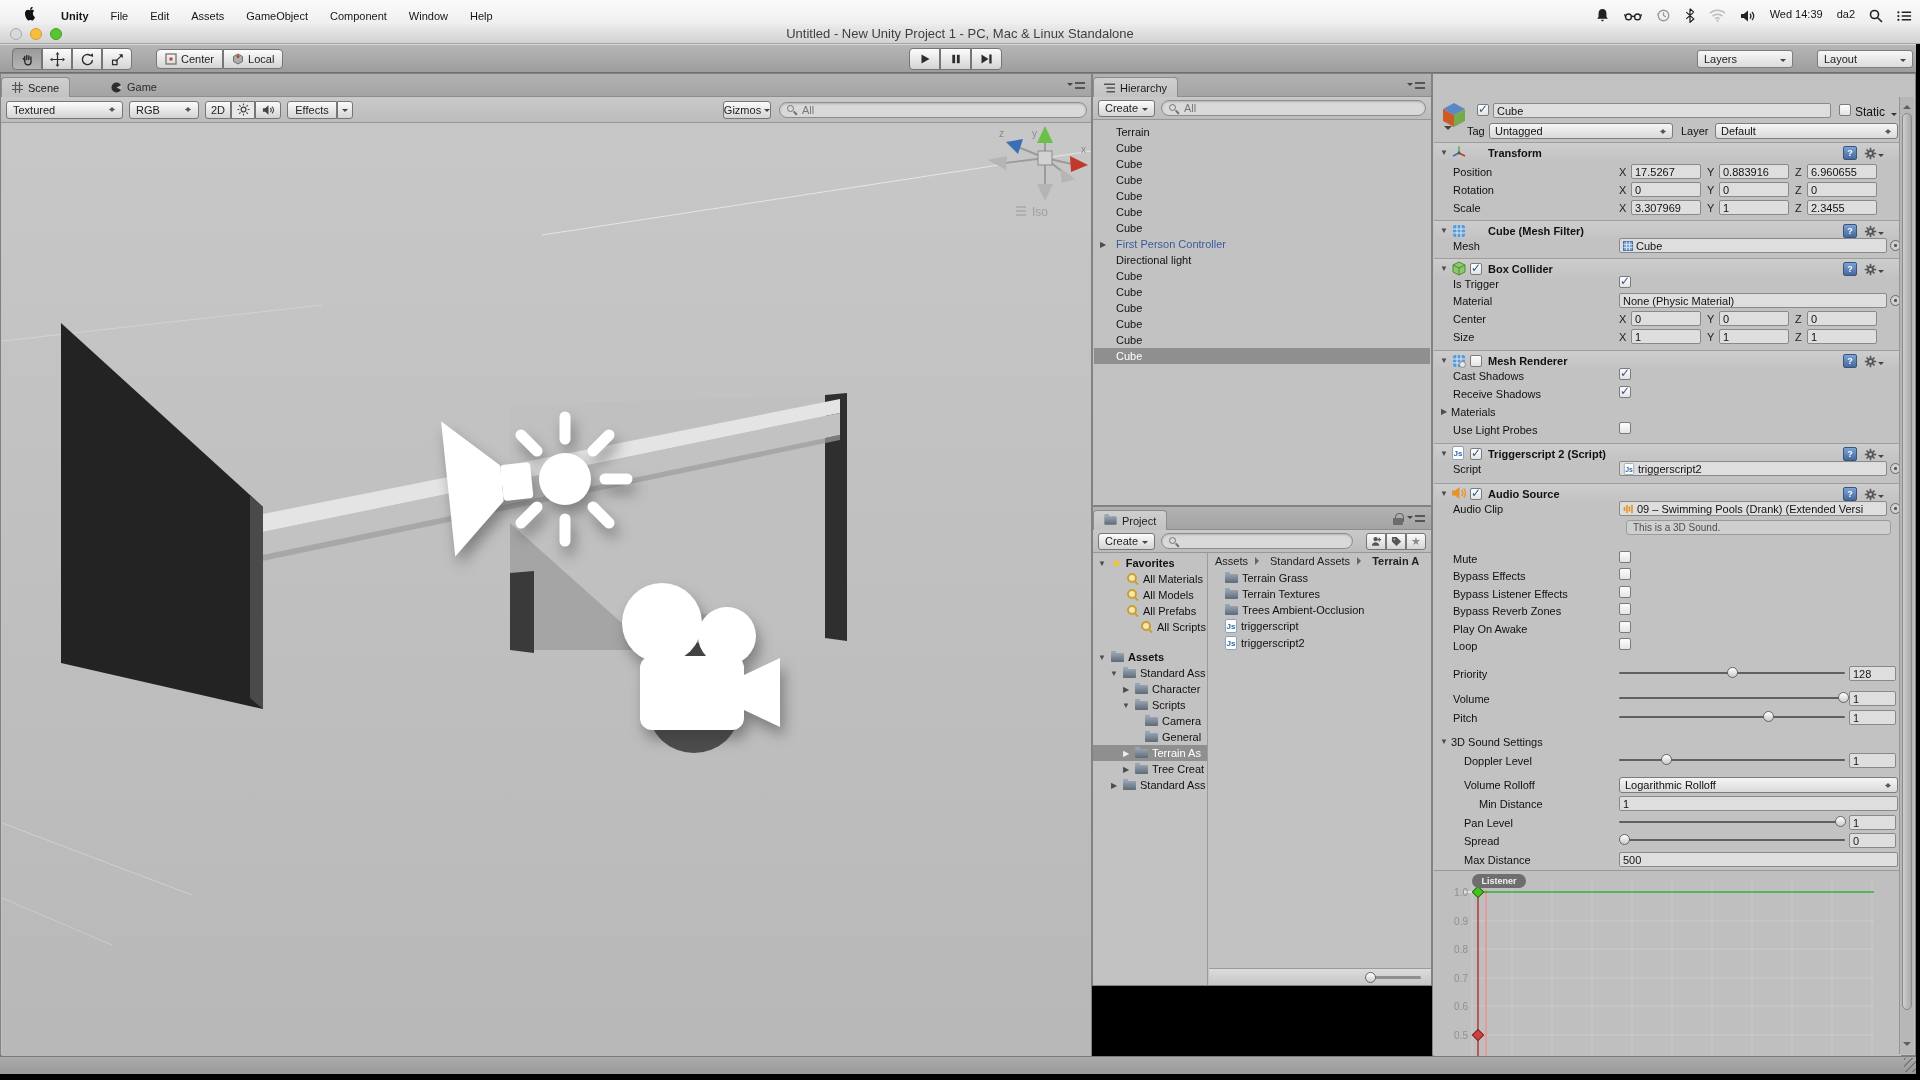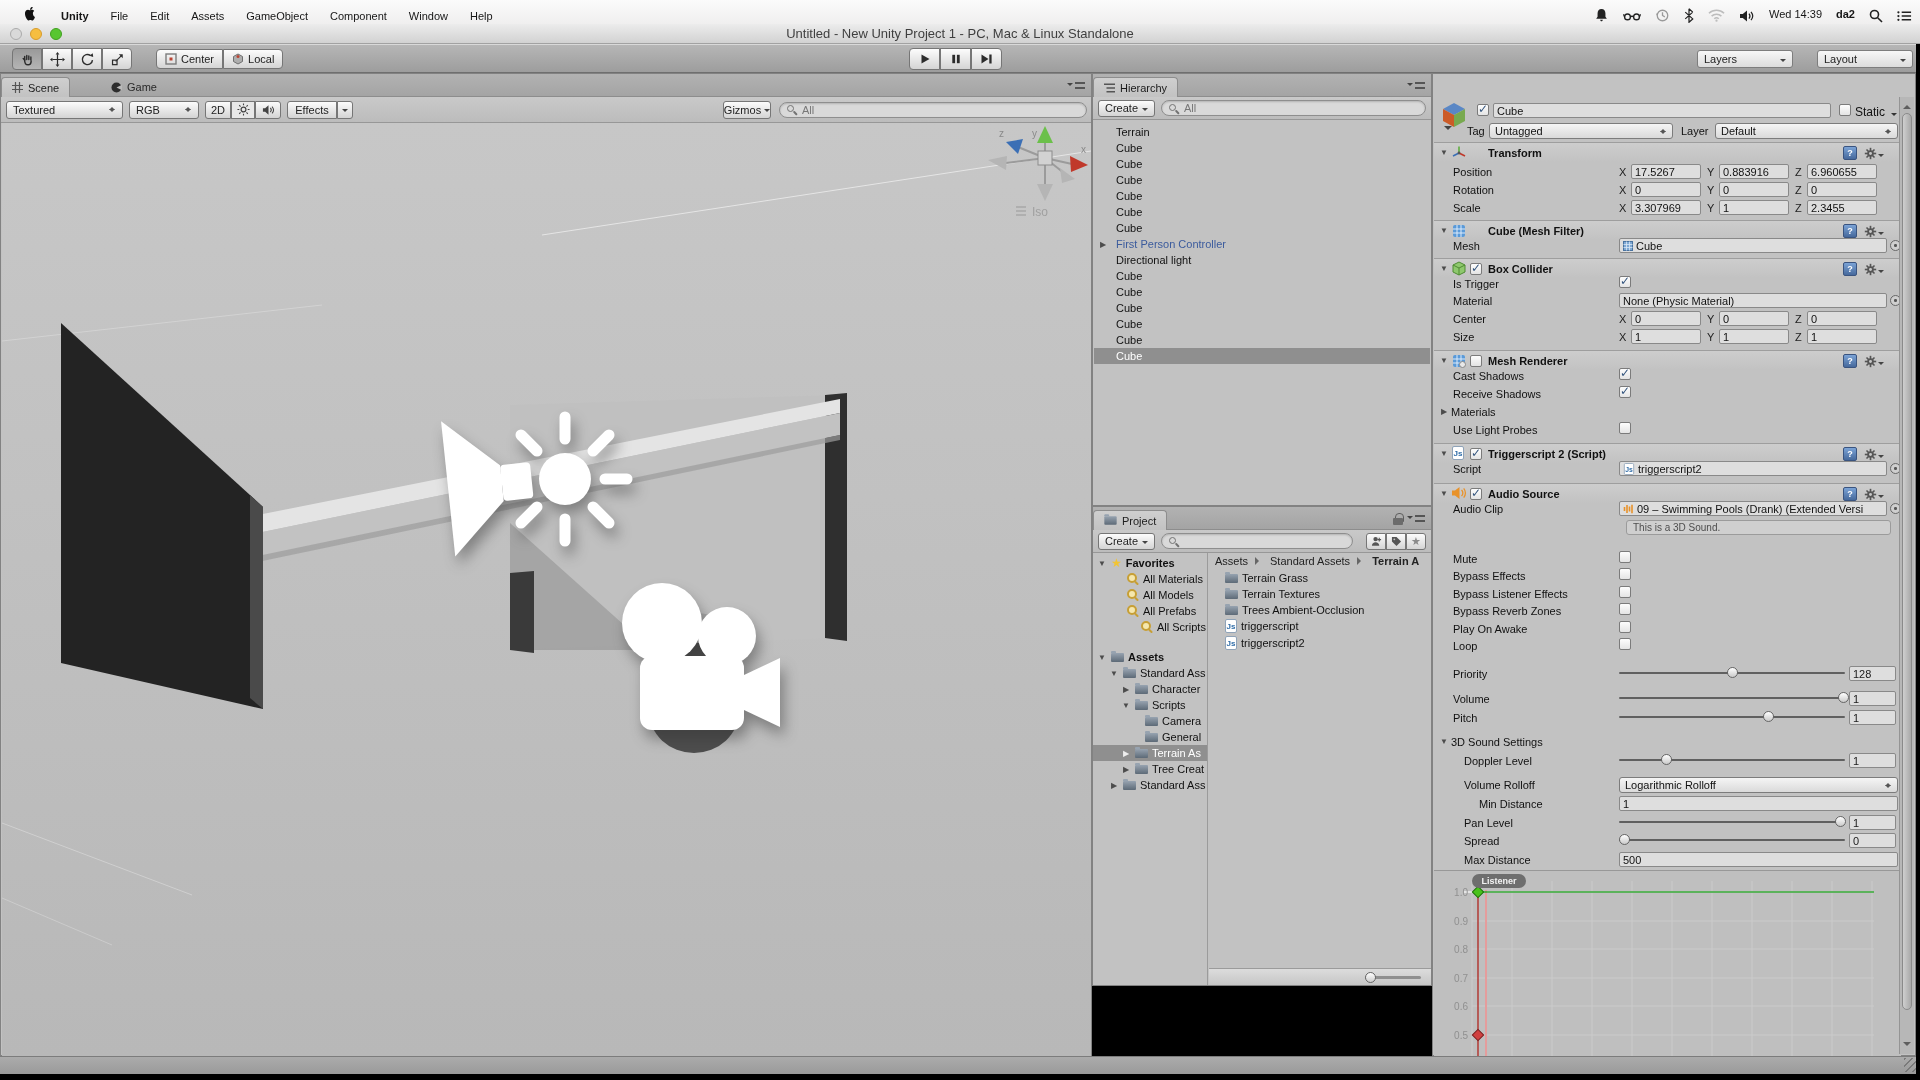--- a/index.html
+++ b/index.html
@@ -201,21 +201,21 @@
     <span class="mb-ico">
       <svg width="16" height="14" viewBox="0 0 16 14">
           <path fill="#222" d="M1 5h2.8L8 1.5v11L3.8 9H1z"></path>
           <g fill="none" stroke="#222" stroke-width="1.2">
             <path d="M10 4.5a4 4 0 0 1 0 5"></path>
             <path d="M12 2.8a6.6 6.6 0 0 1 0 8.4"></path>
           </g>
         </svg>
     </span>
     <span>Wed 14:39</span>
-    <span style="font-weight:bold">da2</span>
+    <span style="font-weight:normal">da2</span>
     <span class="mb-ico">
       <svg width="14" height="14" viewBox="0 0 14 14">
           <g fill="none" stroke="#222" stroke-width="1.6">
             <circle cx="5.5" cy="5.5" r="4"></circle>
             <path d="M8.7 8.7 13 13"></path>
           </g>
         </svg>
     </span>
     <span class="mb-ico">
       <svg width="15" height="12" viewBox="0 0 16 12">

